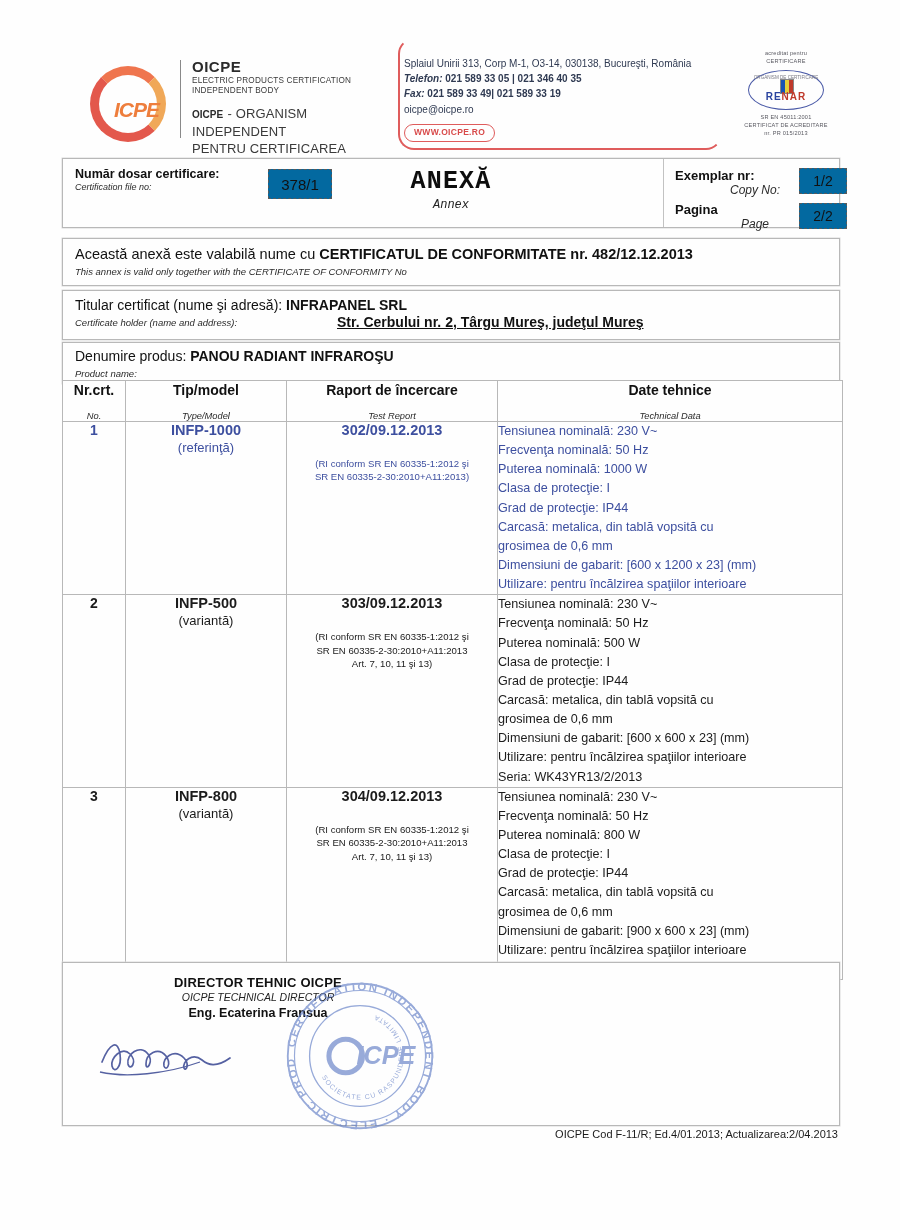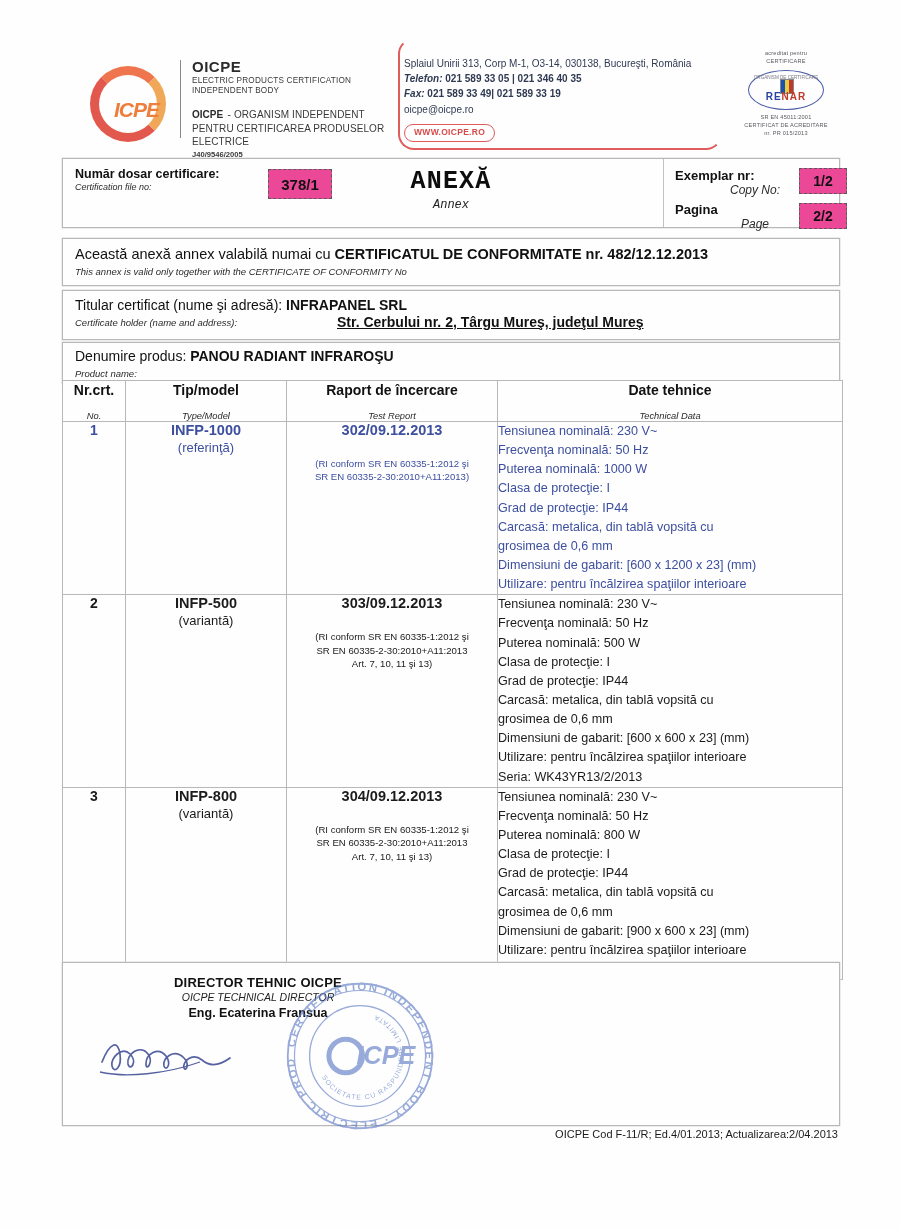--- a/index.html
+++ b/index.html
@@ -17,21 +17,21 @@
   .logo-ring{position:absolute;left:2px;top:2px;width:58px;height:58px;
     border:9px solid #e24a3d;border-radius:50%;
     border-right-color:#f0a24a;border-top-color:#ef6a3f;opacity:.92;}
   .logo-icpe{position:absolute;left:26px;top:34px;font-size:21px;font-weight:bold;
     font-style:italic;color:#ef7e3c;letter-spacing:-1px;}
   .logo-divider{position:absolute;left:92px;top:2px;width:1px;height:78px;background:#8a8a8a;}
   .logo-text{position:absolute;left:104px;top:0px;width:200px;}
   .lt-name{font-size:15px;font-weight:bold;color:#2b2b2b;letter-spacing:.5px;}
   .lt-sub{font-size:8.2px;color:#3a3a3a;line-height:1.25;letter-spacing:.2px;margin-top:1px;}
   .lt-name2{font-size:10px;font-weight:bold;color:#2b2b2b;margin-top:7px;display:inline;}
-  .lt-sub2{font-size:10px;color:#3a3a3a;line-height:1.3;letter-spacing:.1px;}
+  .lt-sub2{font-size:13px;color:#3a3a3a;line-height:1.3;letter-spacing:.1px;}
   .lt-code{font-size:7.6px;color:#3a3a3a;font-weight:bold;margin-top:2px;}
 
   .addr-box{position:absolute;left:398px;top:18px;width:320px;height:108px;
     border:2px solid #e05c5c;border-radius:16px;border-top-color:transparent;
     border-right-color:transparent;}
   .addr-inner{position:absolute;left:404px;top:36px;width:320px;
     font-size:10px;color:#2f3a52;line-height:1.52;}
   .addr-inner i{font-style:italic;font-weight:bold;}
   .addr-inner b{font-weight:bold;}
   .www-pill{margin-top:7px;display:inline-block;border:1.2px solid #e05c5c;
@@ -57,23 +57,23 @@
   .box{position:absolute;border:1px solid #b9b9b9;background:#fff;
     box-shadow:0 0 0 .5px #dcdcdc;}
   .ro{font-size:14px;font-weight:bold;color:#111;}
   .en{font-size:9.5px;font-style:italic;color:#2b2b2b;}
 
   
   #meta-box{left:62px;top:158px;width:776px;height:68px;}
   .meta-left{position:absolute;left:12px;top:8px;width:190px;}
   .meta-left .ro{font-size:12.5px;line-height:1.15;}
   .meta-left .en{font-size:9px;margin-top:1px;}
-  .meta-value{position:absolute;border:1px dashed #5a5a5a;background:#ec4899;
+  .meta-value{position:absolute;border:1px dashed #5a5a5a;background:#0369a1;
     display:flex;align-items:center;justify-content:center;
-    font-size:15px;font-weight:bold;color:#111;}
+    font-size:15px;font-weight:normal;color:#111;}
   #file-no-value{left:205px;top:10px;width:62px;height:28px;}
   .anexa{position:absolute;left:0;right:0;top:8px;text-align:center;font-family:Liberation Mono, monospace;}
   .anexa-ro{font-size:25px;font-weight:bold;letter-spacing:1.2px;color:#0d0d0d;}
   .anexa-en{font-size:12px;font-style:italic;color:#222;margin-top:2px;}
   .meta-right{position:absolute;left:612px;top:6px;width:160px;}
   .mr-row{position:relative;height:27px;margin-top:1px;}
   .mr-row .ro{font-size:13px;}
   .mr-row .en{font-size:12px;display:block;margin-top:-1px;text-align:center;}
   #copy-no-value{left:736px;top:9px;width:46px;height:24px;font-size:14px;}
   #page-no-value{left:736px;top:44px;width:46px;height:24px;font-size:14px;}
@@ -222,21 +222,21 @@
         <span class="ro">Pagina</span>
         <span class="en">Page</span>
       </div>
     </div>
     <div class="meta-value" id="copy-no-value">1/2</div>
     <div class="meta-value" id="page-no-value">2/2</div>
   </div>
 
   <div class="box" id="validity-box">
     <div class="line1">
-      <span>Această anexă annex valabilă numai cu </span><b>CERTIFICATUL DE CONFORMITATE nr. 482/12.12.2013</b>
+      <span>Această anexă este valabilă nume cu </span><b>CERTIFICATUL DE CONFORMITATE nr. 482/12.12.2013</b>
     </div>
     <div class="line2">This annex is valid only together with the CERTIFICATE OF CONFORMITY No</div>
   </div>
 
   <div class="box" id="holder-box">
     <div class="holder-ro">
       <span>Titular certificat (nume şi adresă): </span><b>INFRAPANEL SRL</b>
     </div>
     <div class="holder-en">Certificate holder (name and address):</div>
     <div class="holder-addr">Str. Cerbului  nr. 2, Târgu Mureş, judeţul Mureş</div>

